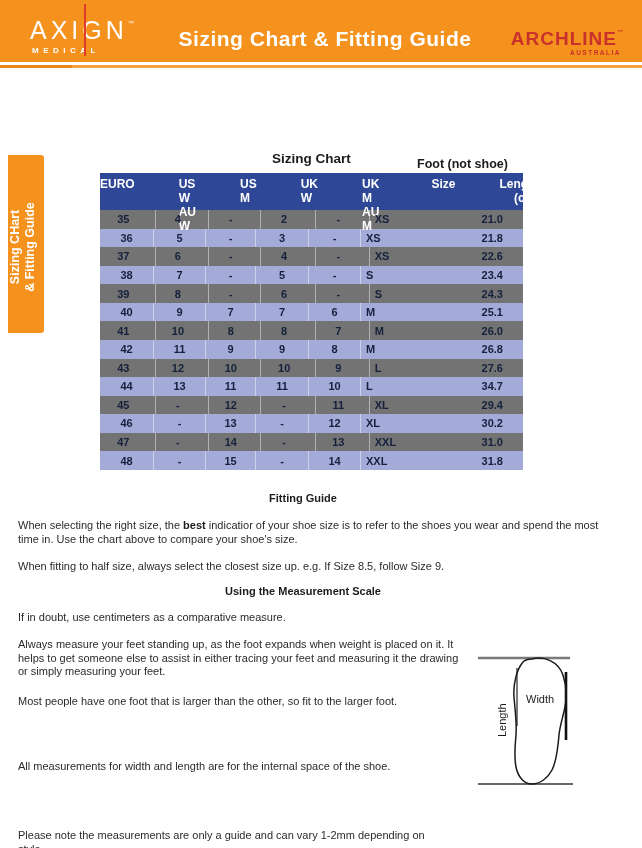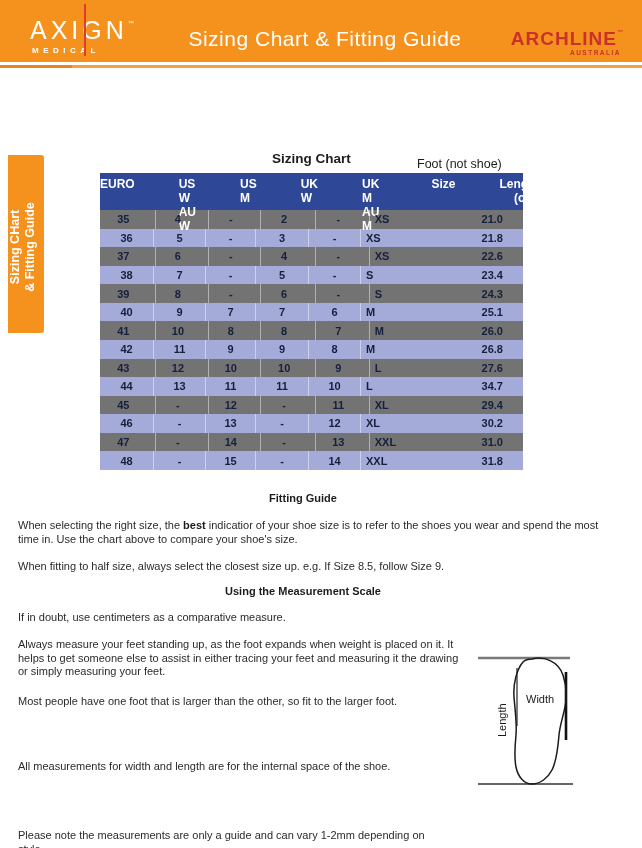--- a/index.html
+++ b/index.html
@@ -9,38 +9,38 @@
     font-family:"Liberation Sans", sans-serif; color:#2b2b2b;
   }
   
   .header { position:absolute; left:0; top:0; width:642px; height:62px; background:#F5921E; }
   .axign { position:absolute; left:30px; top:8px; width:120px; height:50px; color:#fff; }
   .axign-name { font-size:25px; font-weight:400; letter-spacing:4px; line-height:30px; }
   .axign-tm { font-size:6px; vertical-align:14px; letter-spacing:0; }
   .axign-sub { font-size:8px; font-weight:700; letter-spacing:4.5px; margin-top:1px; padding-left:2px; }
   .axign-line { position:absolute; left:54px; top:-4px; width:2px; height:52px; background:#E03C2B; }
   .doc-title { position:absolute; left:160px; top:27px; width:330px; text-align:center;
-               color:#fff; font-size:21px; font-weight:400; letter-spacing:0.5px; }
+               color:#fff; font-size:21px; font-weight:700; letter-spacing:0.5px; }
   .archline { position:absolute; right:18px; top:22px; width:120px; text-align:right; color:#C9322A; }
   .arch-name { font-size:19px; font-weight:700; letter-spacing:1px; line-height:20px; }
   .arch-tm { font-size:6px; vertical-align:11px; }
   .arch-sub { font-size:6.5px; font-weight:700; letter-spacing:1.5px; margin-top:0px; padding-right:3px; }
   .header-rule { position:absolute; left:0; top:65px; width:642px; height:2.5px; background:#F5A23C; }
   .header-rule-left { position:absolute; left:0; top:65px; width:72px; height:2.5px; background:#E8861A; }
   
   .side-tab { position:absolute; left:8px; top:155px; width:36px; height:178px;
               background:#F5921E; border-radius:0 3px 3px 0; }
   .side-tab-text { position:absolute; left:-71px; top:74px; width:178px; height:36px;
                    transform:rotate(-90deg); color:#fff; font-weight:700; font-size:12.5px;
                    line-height:15px; text-align:center; }
   
   .chart-title { position:absolute; left:100px; top:151px; width:423px; text-align:center;
                  color:#1c1c1c; font-size:13.5px; font-weight:700; }
   .foot-note { position:absolute; left:417px; top:157px; color:#1c1c1c;
-               font-size:12.5px; font-weight:400; }
+               font-size:12.5px; font-weight:700; }
   
   .size-table { position:absolute; left:100px; top:173px; width:423px; }
   .th-row { display:flex; height:37px; background:#2E4796; color:#fff; font-weight:700; font-size:12px;gap:44px; }
   .th { display:flex; flex-direction:column; justify-content:flex-start; padding-top:4px; line-height:14px; }
   .tr { display:flex; height:18.57px; font-weight:700; font-size:11px; color:#14203c; }
   .tr.teal { background:#737373;gap:8px; }
   .tr.peri { background:#A5ABD9; }
   .td { display:flex; align-items:center; justify-content:center; }
   .c0 { width:53px; } .c1 { width:52px; } .c2 { width:50px; }
   .c3 { width:53px; } .c4 { width:52px; } .c5 { width:60px; } .c6 { width:103px; }

